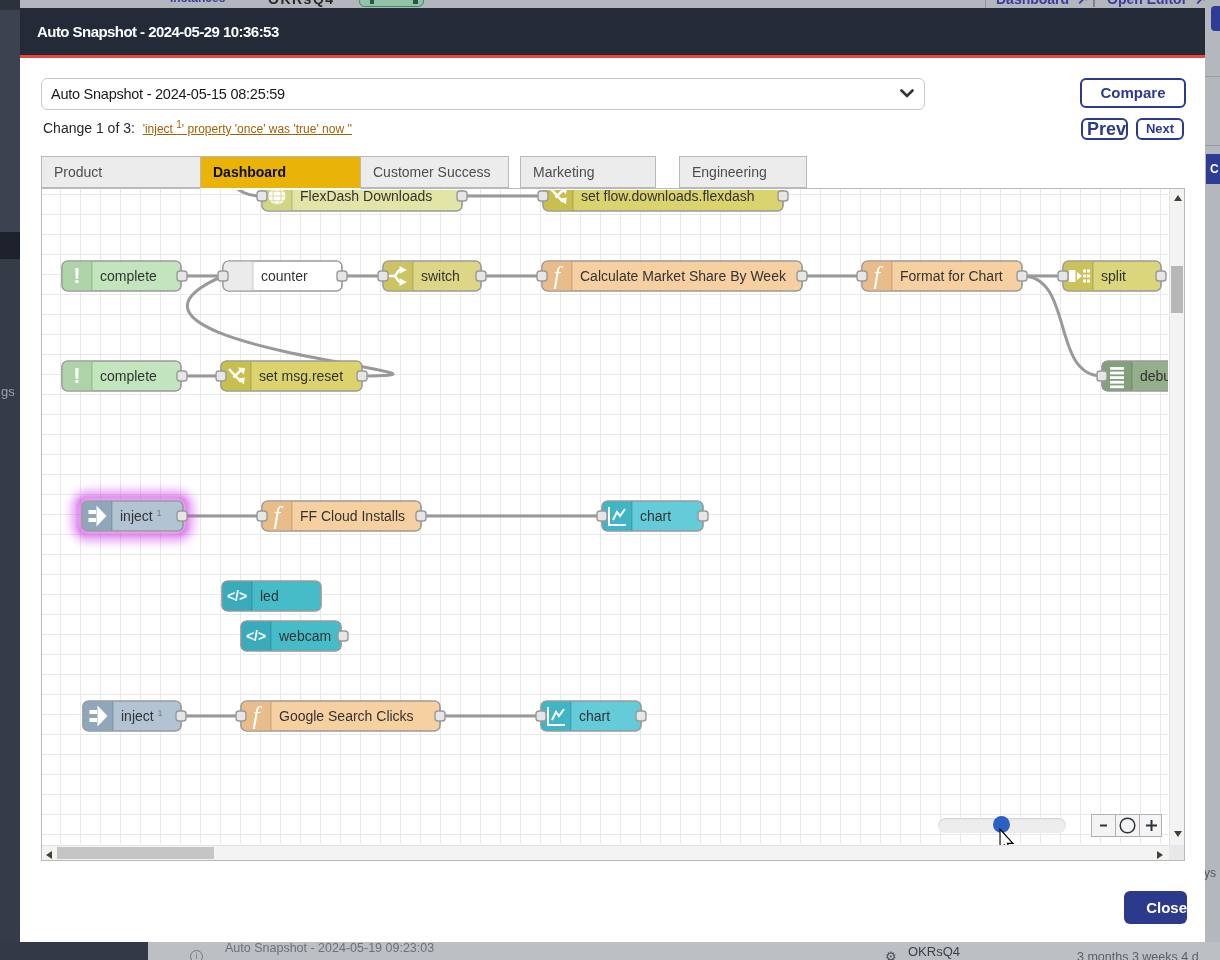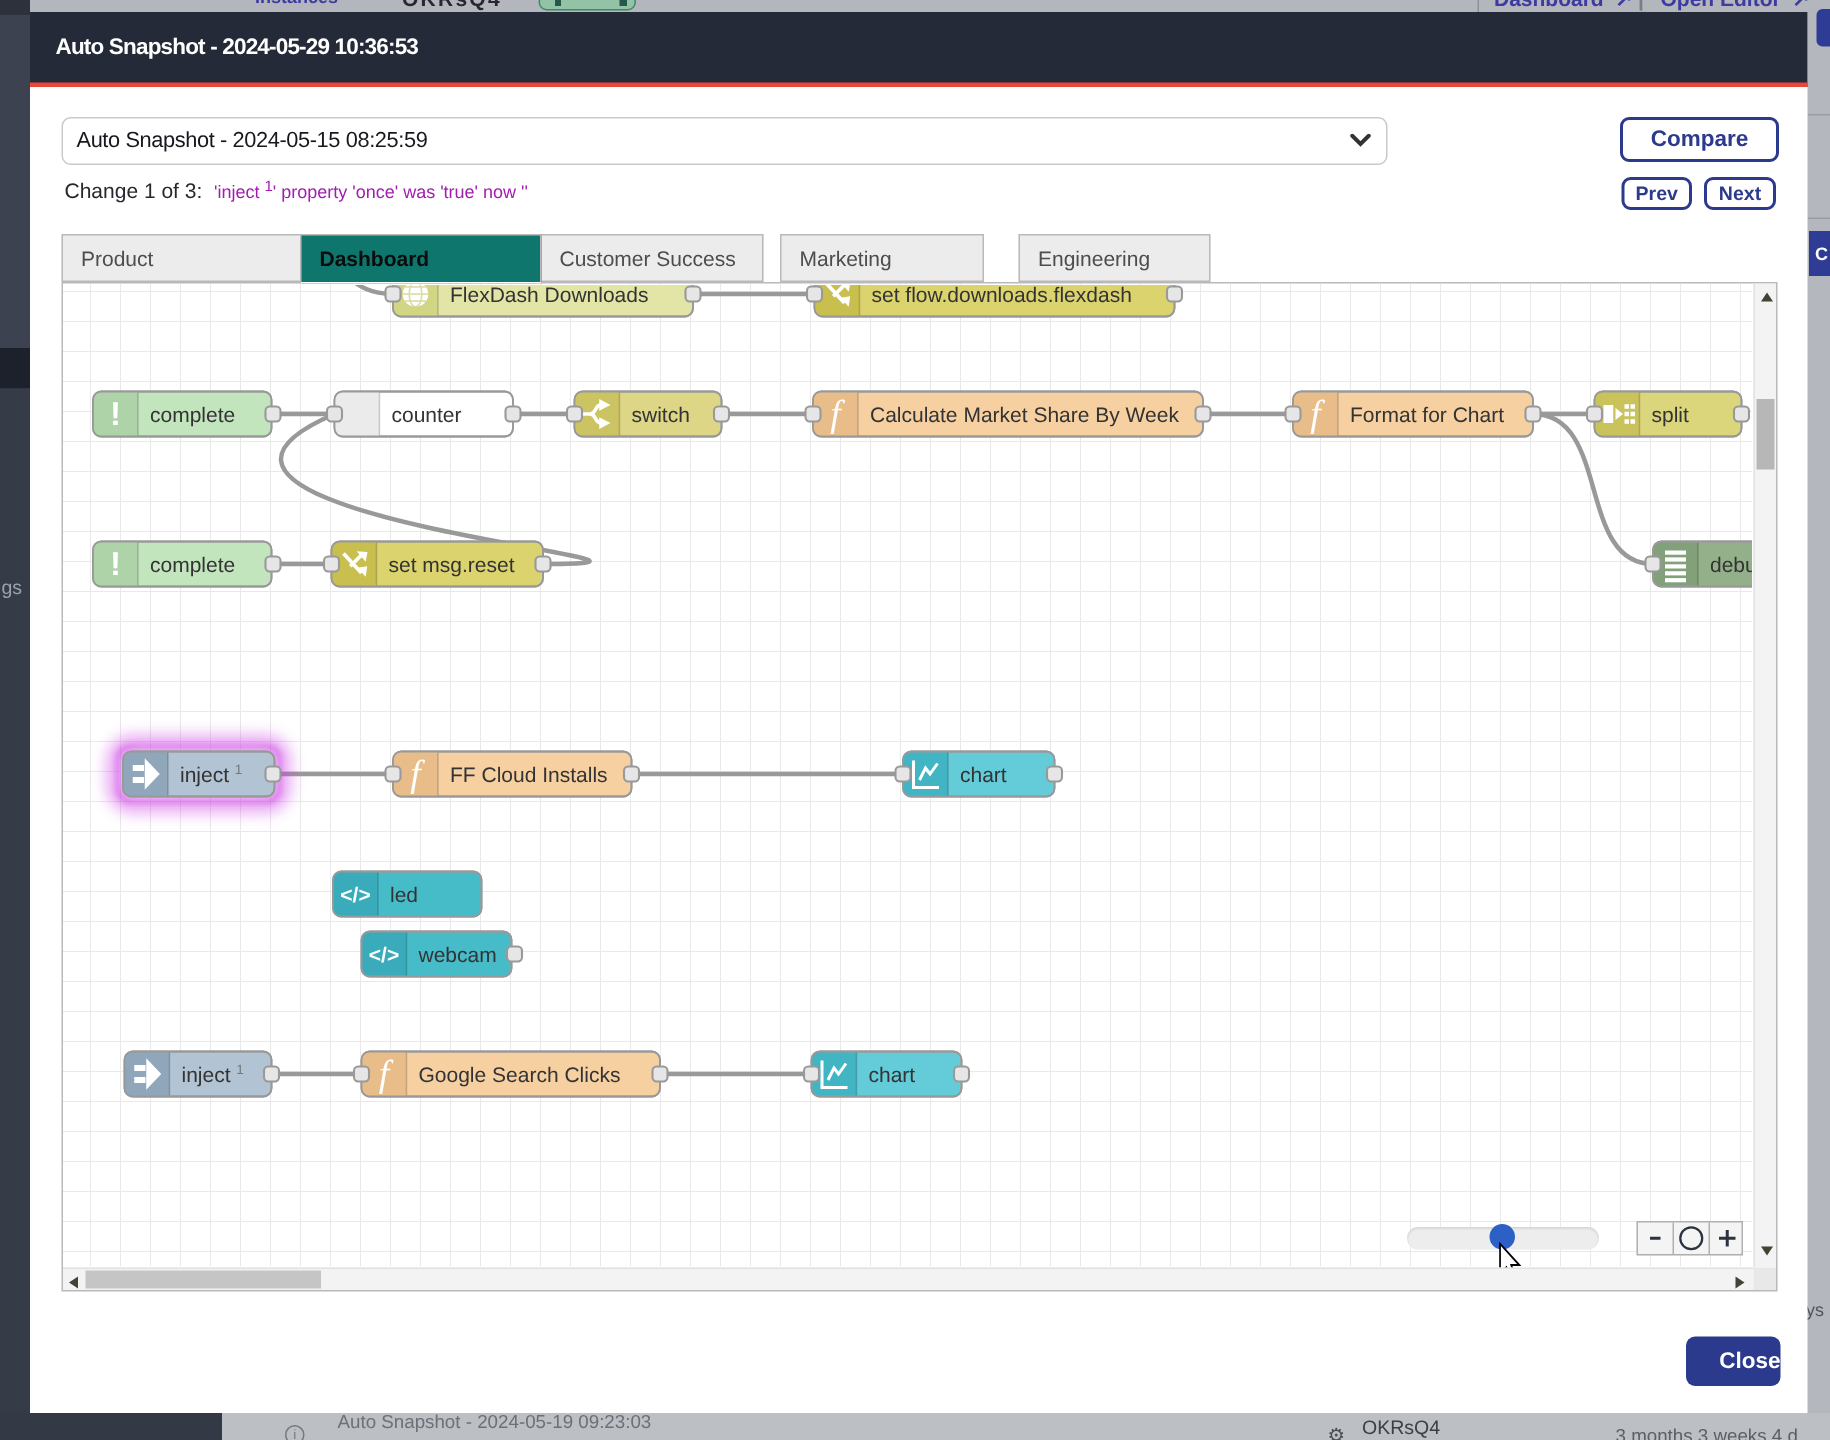--- a/index.html
+++ b/index.html
@@ -24,28 +24,28 @@
 #bot-gear { left:885px; top:949px; font-size:13px; color:#4c4f55; }
 #bot-t2 { left:908px; top:944px; font-size:13px; color:#3c3f45; }
 #bot-t3 { left:1077px; top:950px; font-size:12.5px; color:#5c5f66; }
 
 #modal { left:20px; top:8px; width:1185px; height:934px; background:#fff; }
 #mhead { left:0; top:0; width:1185px; height:50px; background:#242a38; border-bottom:3px solid #e8473a; color:#fff; font-size:15px; font-weight:bold; letter-spacing:-0.55px; line-height:47px; padding-left:17px; }
 #msel { left:21px; top:70px; width:884px; height:32px; border:1px solid #c9c9c9; border-radius:6px; font-size:14.5px; letter-spacing:-0.25px; color:#16181d; line-height:30px; padding-left:9px; background:#fff; }
 #msel svg { position:absolute; right:10px; top:10px; }
 .btn { border:2px solid #2c3a8e; border-radius:6px; color:#2c3a8e; font-weight:bold; text-align:center; background:#fff; }
 #bcompare { left:1060px; top:70px; width:106px; height:30px; font-size:15px; line-height:26px; }
-#bprev { left:1061px; top:110px; width:47px; height:22px; font-size:13px; line-height:18px; }
+#bprev { left:1061px; top:110px; width:47px; height:22px; font-size:18px; line-height:18px;text-align:right; }
 #bnext { left:1116px; top:110px; width:48px; height:22px; font-size:13px; line-height:18px; }
 #chrow { left:23px; top:111px; font-size:14px; color:#26282e; }
-#chrow span { font-size:12px; color:#a21caf; }
+#chrow span { font-size:12px; color:#a16207;text-decoration:underline; }
 
 #tabs { left:21px; top:148px; height:32px; }
 .tab { position:absolute; top:0; height:32px; background:#ececec; border:1px solid #b9b9b9; font-size:14px; color:#4d4d4d; padding:7px 0 0 12px; }
-.tab.sel { background:#0f766e; border-bottom:1px solid #fff; height:33px; font-weight:bold; color:#0c0c0c; z-index:5; }
+.tab.sel { background:#eab308; border-bottom:1px solid #fff; height:33px; font-weight:bold; color:#0c0c0c; z-index:5; }
 
 #canvas { left:21px; top:180px; width:1144px; height:673px; border:1px solid #b9b9b9; background:#fff; overflow:hidden; }
 #grid { position:absolute; left:0; top:0; width:1126px; height:655px;
   background-image:linear-gradient(#e9e9e9 1px, transparent 1px), linear-gradient(90deg, #e9e9e9 1px, transparent 1px);
   background-size:20px 20px; background-position:0 5px, 18px 0; }
 .vtrack { position:absolute; left:1127px; top:0; width:16px; height:656px; background:#f3f3f3; border-left:1px solid #e2e2e2; }
 .htrack { position:absolute; left:0; top:656px; width:1127px; height:16px; background:#f3f3f3; border-top:1px solid #e2e2e2; }
 .corner { position:absolute; left:1127px; top:656px; width:16px; height:16px; background:#e8e8e8; }
 .vthumb { position:absolute; left:1129px; top:77px; width:12px; height:47px; background:#b7b7b7; }
 .hthumb { position:absolute; left:15px; top:658px; width:157px; height:12px; background:#c5c5c5; }

